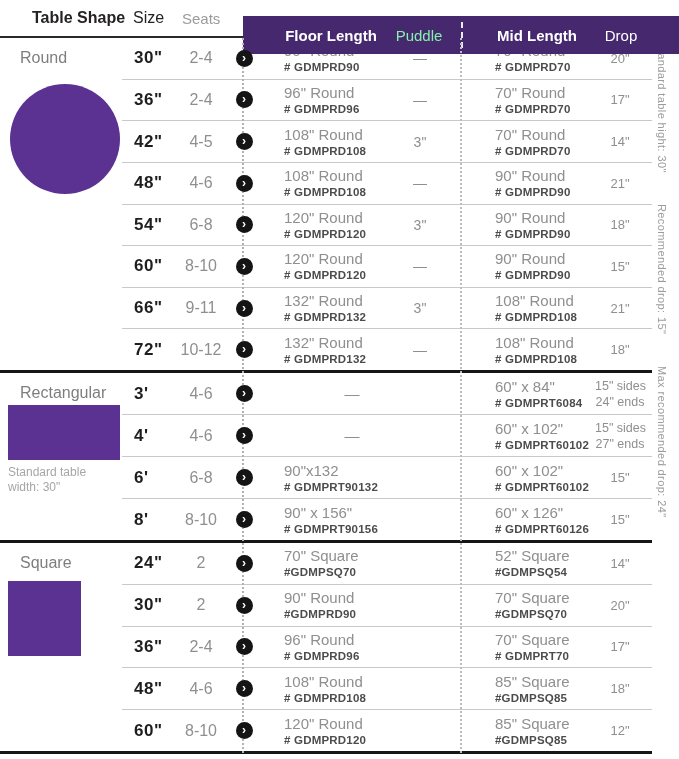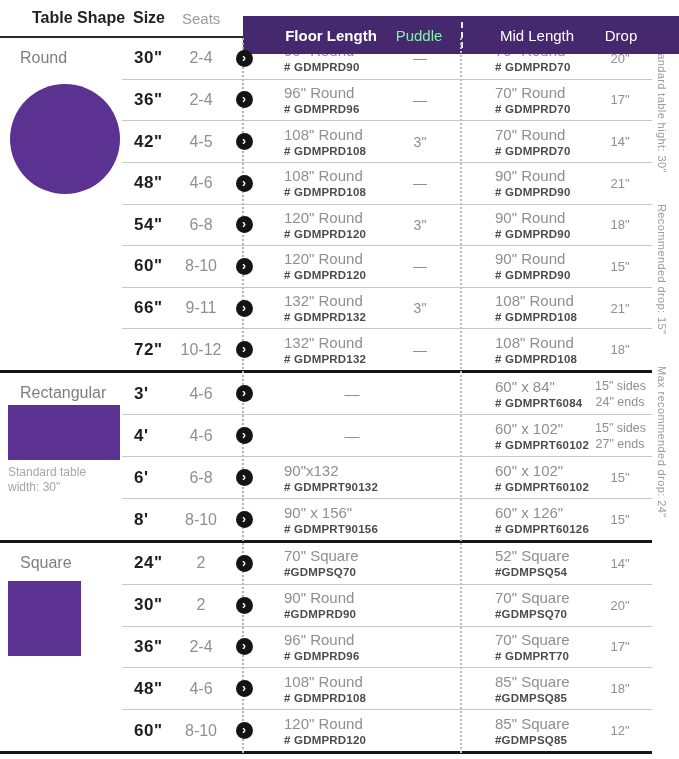--- a/index.html
+++ b/index.html
@@ -2,27 +2,27 @@
 <html style="--header-purple: #46286e; --swatch-purple: #5b3191;"><head>
 <meta charset="utf-8">
 <style>
   * { margin:0; padding:0; box-sizing:border-box; }
   body { background:#fff; font-family:"Liberation Sans", sans-serif; }
   .stage { position:relative; width:679px; height:759px; background:#fff; overflow:hidden; }
 
   
   .header-left { position:absolute; left:0; top:0; width:243px; height:38px; border-bottom:2px solid #2d292b; background:#fff; z-index:4; }
   .hl-shape { position:absolute; left:32px; top:9px; font-size:16px; font-weight:bold; color:#262224; }
-  .hl-size  { position:absolute; left:133px; top:9px; font-size:16px; font-weight:bold; color:#262224; }
+  .hl-size  { position:absolute; left:133px; top:9px; font-size:16px; font-weight:normal; color:#262224; }
   .hl-seats { position:absolute; left:182px; top:10px; font-size:15px; color:#9b9b9b; }
   .header-purple { position:absolute; left:243px; top:16px; width:453px; height:38px; background:var(--header-purple); z-index:4; }
   .hp-floor { position:absolute; left:88px;  top:11px; transform:translateX(-50%); font-size:15px; font-weight:bold; color:#fff; white-space:nowrap; }
   .hp-puddle{ position:absolute; left:176px; top:11px; transform:translateX(-50%); font-size:15px; color:#86efac; white-space:nowrap; }
   .hp-div   { position:absolute; left:218px; top:6px; bottom:6px; border-left:2px dashed rgba(255,255,255,.9); }
-  .hp-mid   { position:absolute; left:294px; top:11px; transform:translateX(-50%); font-size:15px; font-weight:normal; color:#fff; white-space:nowrap; }
+  .hp-mid   { position:absolute; left:294px; top:11px; transform:translateX(-50%); font-size:15px; font-weight:bold; color:#fff; white-space:nowrap; }
   .hp-drop  { position:absolute; left:378px; top:11px; transform:translateX(-50%); font-size:15px; color:#fff; white-space:nowrap; }
 
   
   .vline-a { position:absolute; left:242px; top:38px; height:715px; border-left:2px dotted #b3b3b3; z-index:5; }
   .vline-b { position:absolute; left:460px; top:38px; height:715px; border-left:2px dotted #bcbcbc; z-index:5; }
 
   
   .section { position:absolute; left:0; width:652px; }
   .sec-round  { top:38px;  height:332px; }
   .sec-rect   { top:373px; height:167px; }

